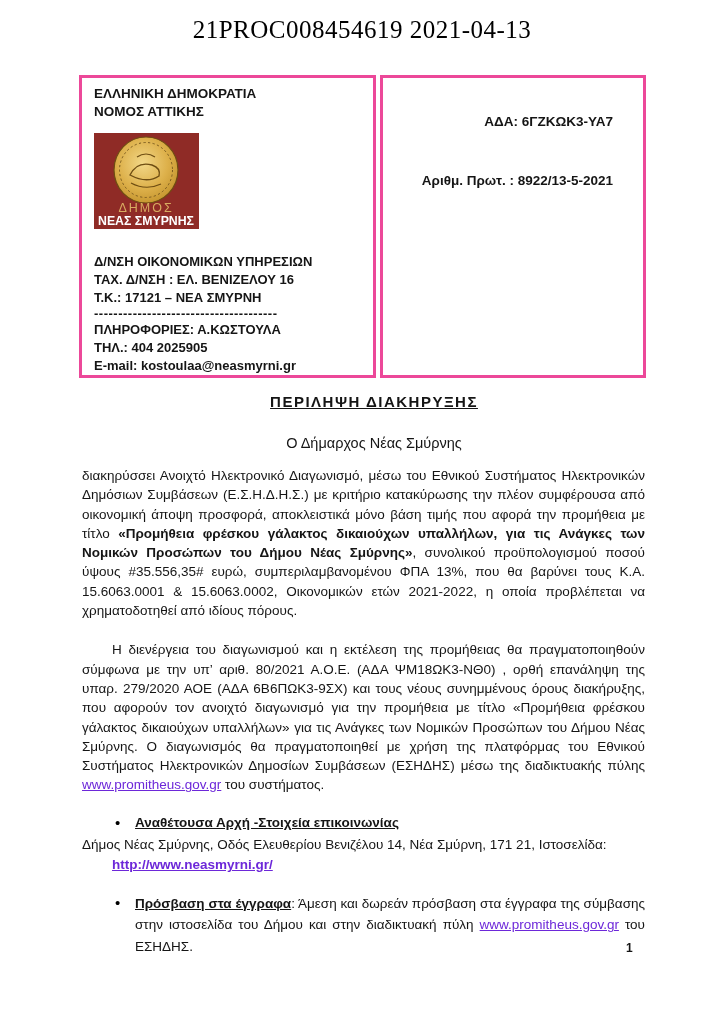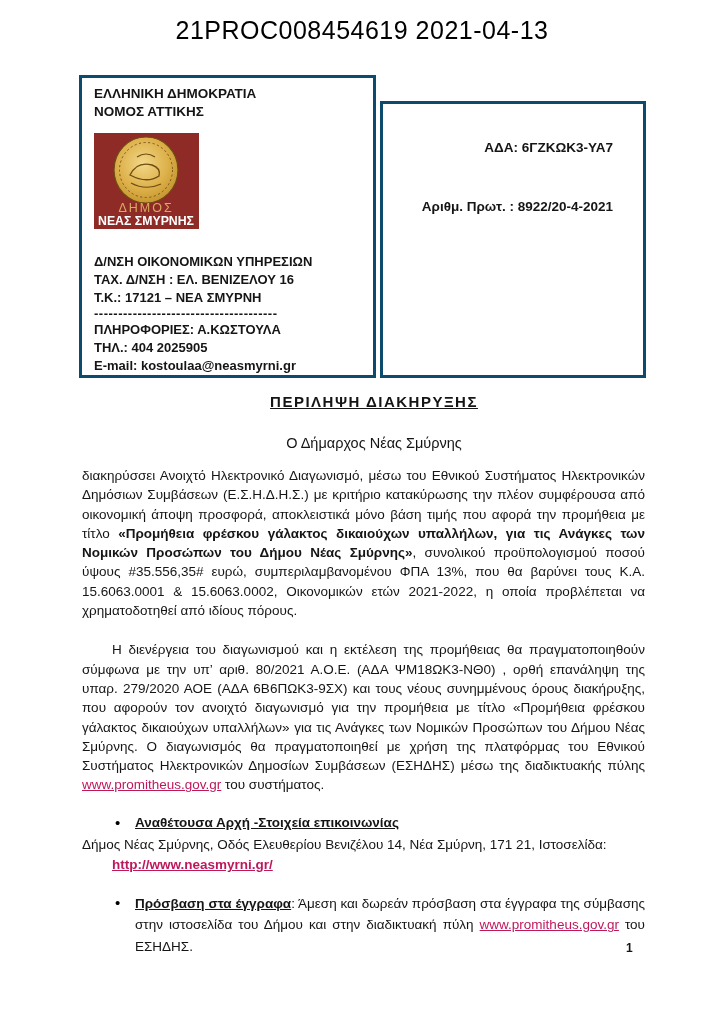--- a/index.html
+++ b/index.html
@@ -4,49 +4,49 @@
 <style>
   html,body{margin:0;padding:0;background:#e8e8e8;}
   .page{
     position:relative;width:724px;height:1024px;margin:0 auto;
     background:#ffffff;overflow:hidden;
     font-family:"Liberation Sans",sans-serif;color:#151515;
   }
   
   .stamp{
     position:absolute;top:16px;left:0;width:100%;
-    text-align:center;font-size:25px;letter-spacing:0.5px;color:#000;
+    text-align:center;font-size:25px;letter-spacing:0.5px;color:#000;font-family:Liberation Serif, serif;
   }
   
   .letterhead{
     position:absolute;top:75px;left:79px;width:567px;height:303px;
     display:flex;gap:4px;
   }
-  .lh-box{border:3px solid #0c4a6e;box-sizing:border-box;background:#fff;}
+  .lh-box{border:3px solid #ec4899;box-sizing:border-box;background:#fff;}
   .lh-left{width:297px;padding:7px 12px 6px 12px;}
-  .lh-right{flex:1;padding:36px 30px 0 10px;text-align:right;margin-top:26px;}
+  .lh-right{flex:1;padding:36px 30px 0 10px;text-align:right;}
   .lh-title{font-weight:bold;font-size:13.5px;line-height:18px;}
   .logo{display:block;margin-top:12px;}
   .dept{margin-top:24px;}
   .dept-line,.contact-line{font-weight:bold;font-size:13px;line-height:18px;}
   .divider{font-weight:bold;font-size:13px;line-height:14px;letter-spacing:0.5px;white-space:nowrap;overflow:hidden;width:210px;}
   .ada{font-weight:bold;font-size:13.5px;margin-bottom:44px;}
   .protocol{font-weight:bold;font-size:13.5px;}
   
   .titles{position:absolute;top:393px;left:12px;width:100%;text-align:center;}
   .main-title{font-weight:bold;font-size:15px;letter-spacing:1.5px;}
   .main-title .u{text-decoration:underline;}
   .sub-title{margin-top:25px;font-weight:normal;font-size:14.5px;}
   
   .bodytext{position:absolute;top:466px;left:82px;width:563px;font-size:13.5px;line-height:19.3px;}
   .bodytext p{margin:0;text-align:justify;}
   .p2{margin-top:20px !important;text-indent:30px;}
   .b{font-weight:bold;}
   .u{text-decoration:underline;}
-  .link{color:#be185d;cursor:pointer;margin-top:8px;}
+  .link{color:#6d28d9;cursor:pointer;margin-top:8px;}
   .bullet-row{display:flex;margin-top:18px;}
   .dot{width:20px;margin-left:33px;flex:0 0 auto;color:#000;}
   .dot::before{content:"\2022";font-size:15px;}
   .bullet-head{font-weight:bold;text-decoration:underline;}
   .addr{margin-top:2px !important;}
   .addr-link-line{margin-top:1px;padding-left:30px;}
   .hang{align-items:flex-start;}
   .bullet-body{flex:1;text-align:justify;line-height:21.5px;}
   
   .pagenum{position:absolute;top:941px;left:626px;font-weight:bold;font-size:12px;}
@@ -91,21 +91,21 @@
       <div class="divider">--------------------------------------</div>
       <div class="contact">
         <div class="contact-line">ΠΛΗΡΟΦΟΡΙΕΣ: Α.ΚΩΣΤΟΥΛΑ</div>
         <div class="contact-line">ΤΗΛ.: 404 2025905</div>
         <div class="contact-line">E-mail: kostoulaa@neasmyrni.gr</div>
       </div>
     </div>
 
     <div class="lh-box lh-right">
       <div class="ada">ΑΔΑ: 6ΓΖΚΩΚ3-ΥΑ7</div>
-      <div class="protocol">Αριθμ. Πρωτ. : 8922/20-4-2021</div>
+      <div class="protocol">Αριθμ. Πρωτ. : 8922/13-5-2021</div>
     </div>
   </div>
 
   <div class="titles">
     <div class="main-title"><span class="u">ΠΕΡΙΛΗΨΗ ΔΙΑΚΗΡΥΞΗΣ</span></div>
     <div class="sub-title">Ο Δήμαρχος Νέας Σμύρνης</div>
   </div>
 
   <div class="bodytext">
     <p class="p1"><span>διακηρύσσει  Ανοιχτό Ηλεκτρονικό Διαγωνισμό, μέσω του Εθνικού Συστήματος Ηλεκτρονικών Δημόσιων Συμβάσεων (Ε.Σ.Η.Δ.Η.Σ.) με κριτήριο κατακύρωσης την πλέον συμφέρουσα από οικονομική άποψη προσφορά, αποκλειστικά μόνο βάση τιμής που αφορά την προμήθεια με τίτλο </span><span class="b">«Προμήθεια φρέσκου γάλακτος δικαιούχων υπαλλήλων, για τις Ανάγκες των Νομικών Προσώπων του Δήμου Νέας Σμύρνης»</span><span>, συνολικού προϋπολογισμού ποσού ύψους #35.556,35# ευρώ, συμπεριλαμβανομένου ΦΠΑ 13%, που θα βαρύνει τους Κ.Α. 15.6063.0001 &amp; 15.6063.0002, Οικονομικών ετών 2021-2022, η οποία προβλέπεται να χρηματοδοτηθεί από ιδίους πόρους.</span></p>

